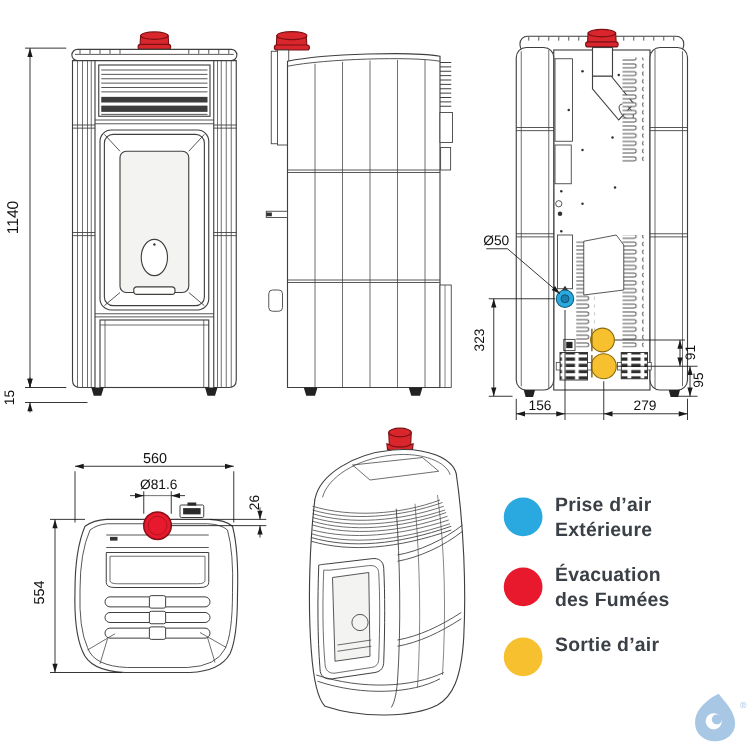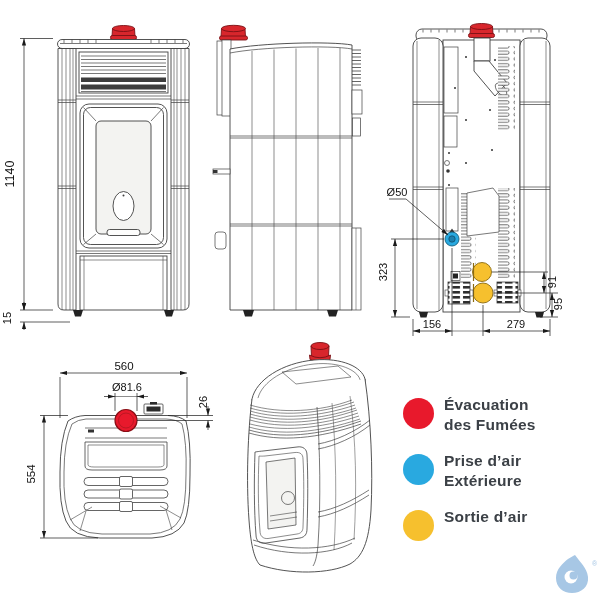--- a/index.html
+++ b/index.html
@@ -251,26 +251,26 @@
     <path d="M575,555 C580,562 587,568 588,577 C589,587 581,593 572,593 C563,593 556,587 556,578 C556,569 563,563 568,559 C571,557 573,556 575,555 Z" fill="#a7c7e5"></path>
     <circle cx="571" cy="577" r="6.5" fill="#fff"></circle>
     <circle cx="573.5" cy="575.5" r="4" fill="#a7c7e5"></circle>
     <text x="592" y="566" font-size="7" fill="#a7c7e5">®</text>
   </g>
 </svg>
 
 
 <div class="legend">
   <div class="legend-item">
+    <span class="dot" style="background-color: rgb(41, 169, 224);"></span>
+    <span class="lbl"><span>Prise d’air</span><br><span>Extérieure</span></span>
+  </div>
+  <div class="legend-item">
     <span class="dot" style="background-color: rgb(232, 25, 44);"></span>
     <span class="lbl"><span>Évacuation</span><br><span>des Fumées</span></span>
-  </div>
-  <div class="legend-item">
-    <span class="dot" style="background-color: rgb(41, 169, 224);"></span>
-    <span class="lbl"><span>Prise d’air</span><br><span>Extérieure</span></span>
   </div>
   <div class="legend-item">
     <span class="dot" style="background-color: rgb(246, 192, 46);"></span>
     <span class="lbl"><span>Sortie d’air</span><br></span>
   </div>
 </div>
 
 </div>
 
 </body></html>

